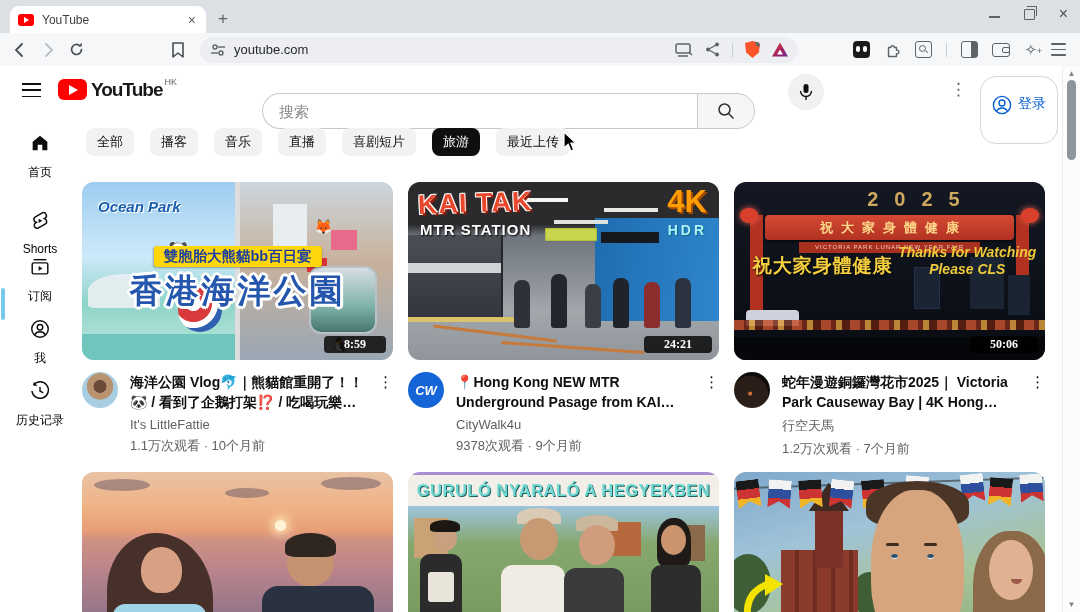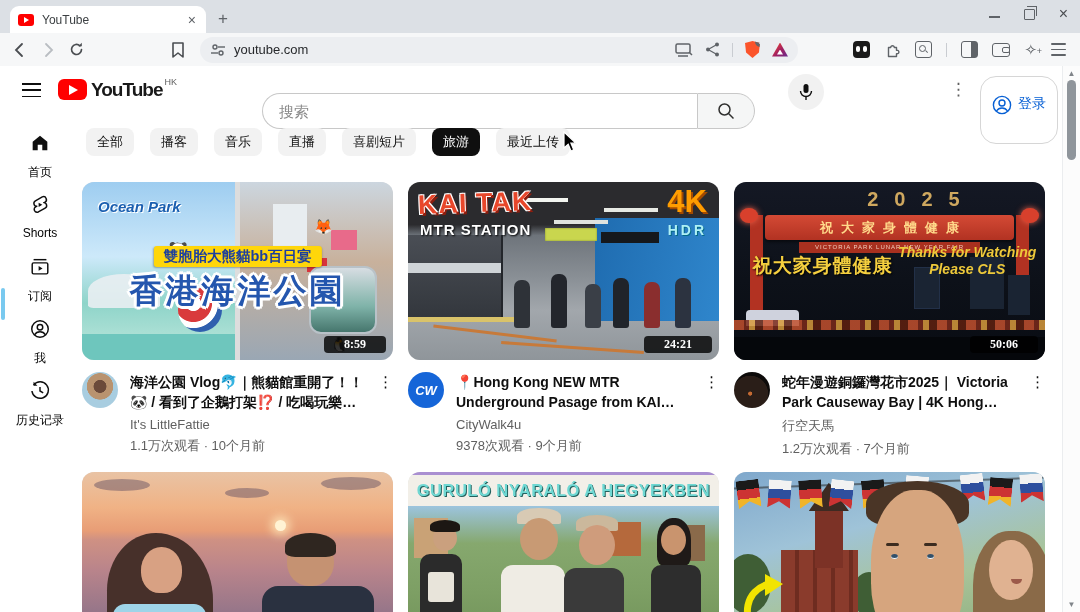--- a/index.html
+++ b/index.html
@@ -302,21 +302,21 @@
       <div class="chip sel">旅游</div>
       <div class="chip">最近上传</div>
     </div>
 
     <div class="guide-item" style="top:66px">
       <svg width="22" height="22" viewBox="0 0 24 24">
           <path d="M4 10.5 L12 4 L20 10.5 V20 H14.5 V14 H9.5 V20 H4 Z" fill="#0f0f0f"></path>
         </svg>
       <span class="glabel">首页</span>
     </div>
-    <div class="guide-item" style="top:128px">
+    <div class="guide-item" style="top:144px">
       <svg width="22" height="22" viewBox="0 0 24 24">
           <path d="M14.5 3.2 L7 7.4 a3.2 3.2 0 0 0 1.5 6 L7.6 13.7 a3.2 3.2 0 0 0 2.6 5.9 l7.4-4.2 a3.2 3.2 0 0 0-1.5-6 l0.9-0.3 a3.2 3.2 0 0 0-2.5-5.9 z" stroke="#0f0f0f" stroke-width="1.6" fill="none" stroke-linejoin="round"></path>
           <path d="M10.5 9.5 L14.5 11.8 L10.5 14.1 Z" fill="#0f0f0f"></path>
         </svg>
       <span class="glabel">Shorts</span>
     </div>
     <div class="guide-item" style="top:190px">
       <svg width="22" height="22" viewBox="0 0 24 24">
           <line x1="5" y1="4" x2="19" y2="4" stroke="#0f0f0f" stroke-width="1.6"></line>
           <rect x="3.5" y="7.5" width="17" height="12" rx="1.5" stroke="#0f0f0f" stroke-width="1.6" fill="none"></rect>

